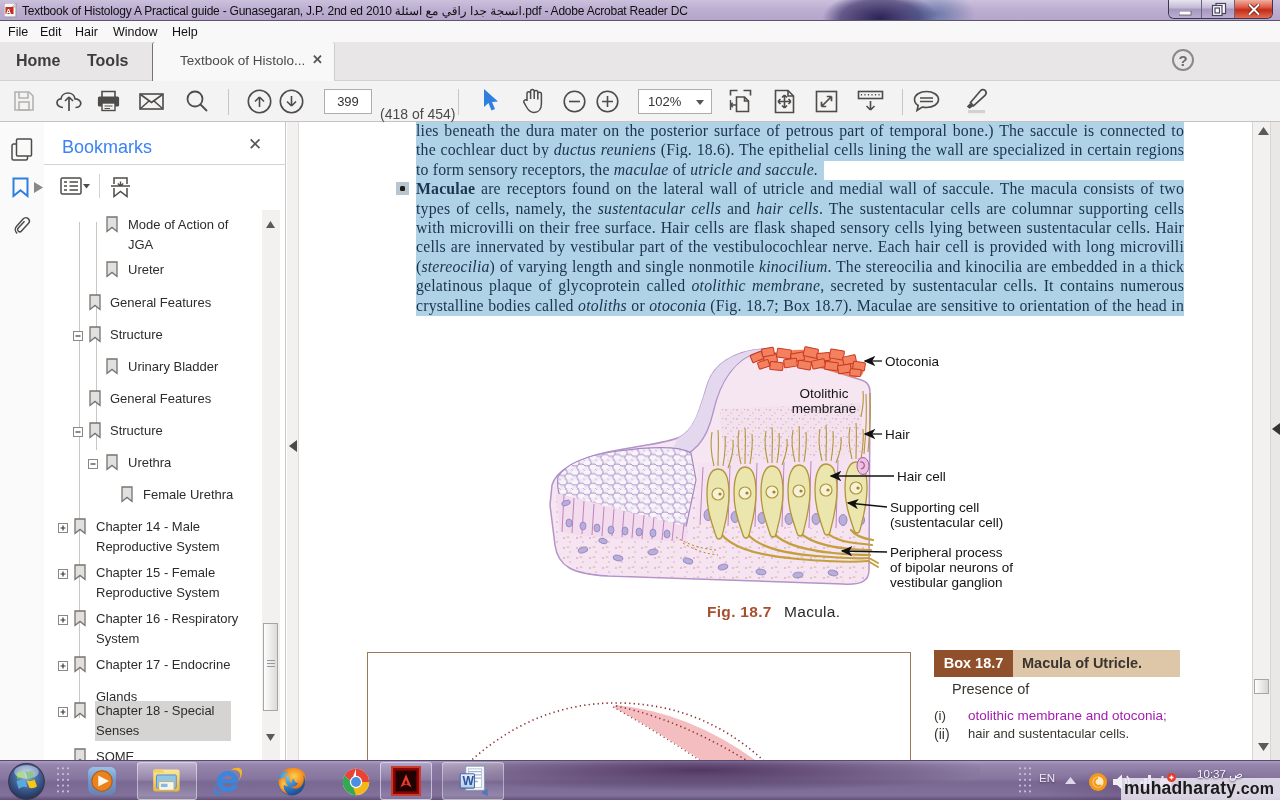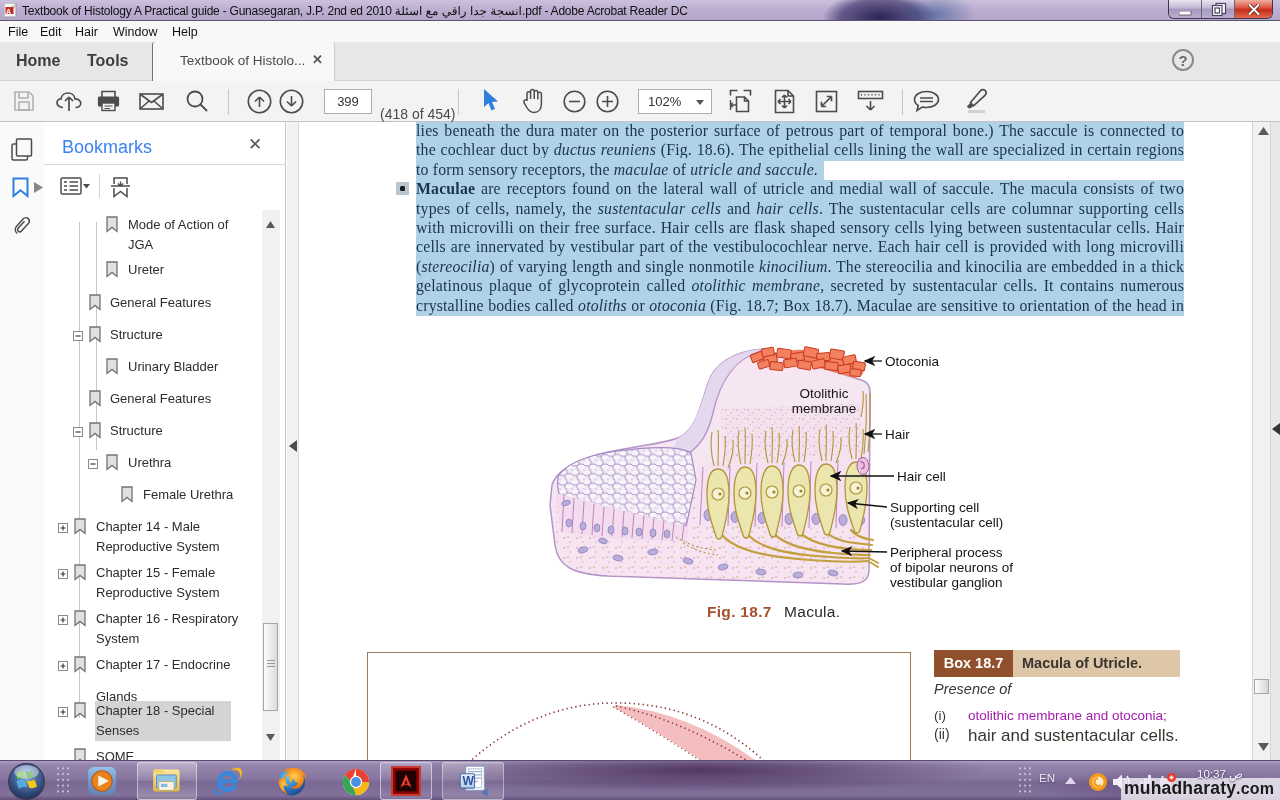--- a/index.html
+++ b/index.html
@@ -573,25 +573,25 @@
       <path d="M339 162 L300 158" marker-end="url(#ah)"></path>
       <path d="M339 207 L294 206" marker-end="url(#ah)"></path>
     </g>
   </svg>
 
   <div class="abs" style="left:407px;top:481px;font-size:15.5px;font-weight:bold;color:#a5512f;letter-spacing:.3px">Fig. 18.7</div>
   <div class="abs" style="left:484px;top:481px;font-size:15.5px;color:#2b2b2b;letter-spacing:.3px">Macula.</div>
 
   <div class="abs" style="left:634px;top:528px;width:79px;height:27px;background:#90502c;color:#fff;font-size:14.5px;font-weight:bold;text-align:center;line-height:26px">Box 18.7</div>
   <div class="abs" style="left:713px;top:528px;width:167px;height:27px;background:#dec6a9;color:#3a352f;font-size:14.5px;font-weight:bold;line-height:26px"><span style="margin-left:9px">Macula of Utricle.</span></div>
-  <div class="abs" style="left:634px;top:559px;font-size:14.5px;font-style:italic;color:#3a352f">Presence of</div>
+  <div class="abs" style="left:652px;top:559px;font-size:14.5px;color:#3a352f">Presence of</div>
   <div class="abs" style="left:634px;top:586px;font-size:13.5px;color:#3a352f">(i)</div>
   <div class="abs" style="left:668px;top:586px;font-size:13.5px;color:#a21caf">otolithic membrane and otoconia;</div>
   <div class="abs" style="left:634px;top:604px;font-size:14px;color:#3a352f">(ii)</div>
-  <div class="abs" style="left:668px;top:604px;font-size:17px;color:#3a352f">hair and sustentacular cells.</div>
+  <div class="abs" style="left:668px;top:604px;font-size:13px;color:#3a352f">hair and sustentacular cells.</div>
 
   <div class="abs" style="left:67px;top:530px;width:544px;height:120px;border:1px solid #9a7a55;background:#fff;overflow:hidden">
     <svg width="542" height="118" viewBox="0 0 542 118">
       <path d="M88 122 Q160 48 253 50 Q345 52 410 122" fill="none" stroke="#8a3030" stroke-width="1.6" stroke-dasharray="1.3,3.2"></path>
       <path d="M248 52 Q330 60 404 120 L352 120 Q290 78 245 54 Z" fill="#f4bdbf" stroke="none"></path>
       <path d="M248 53 Q320 68 400 121" fill="none" stroke="#8a3030" stroke-width="1.5" stroke-dasharray="1.3,3.2"></path>
       <path d="M245 54 Q295 82 352 121" fill="none" stroke="#9a4040" stroke-width="1.2" stroke-dasharray="1.2,3"></path>
     </svg>
   </div>
 </div>

